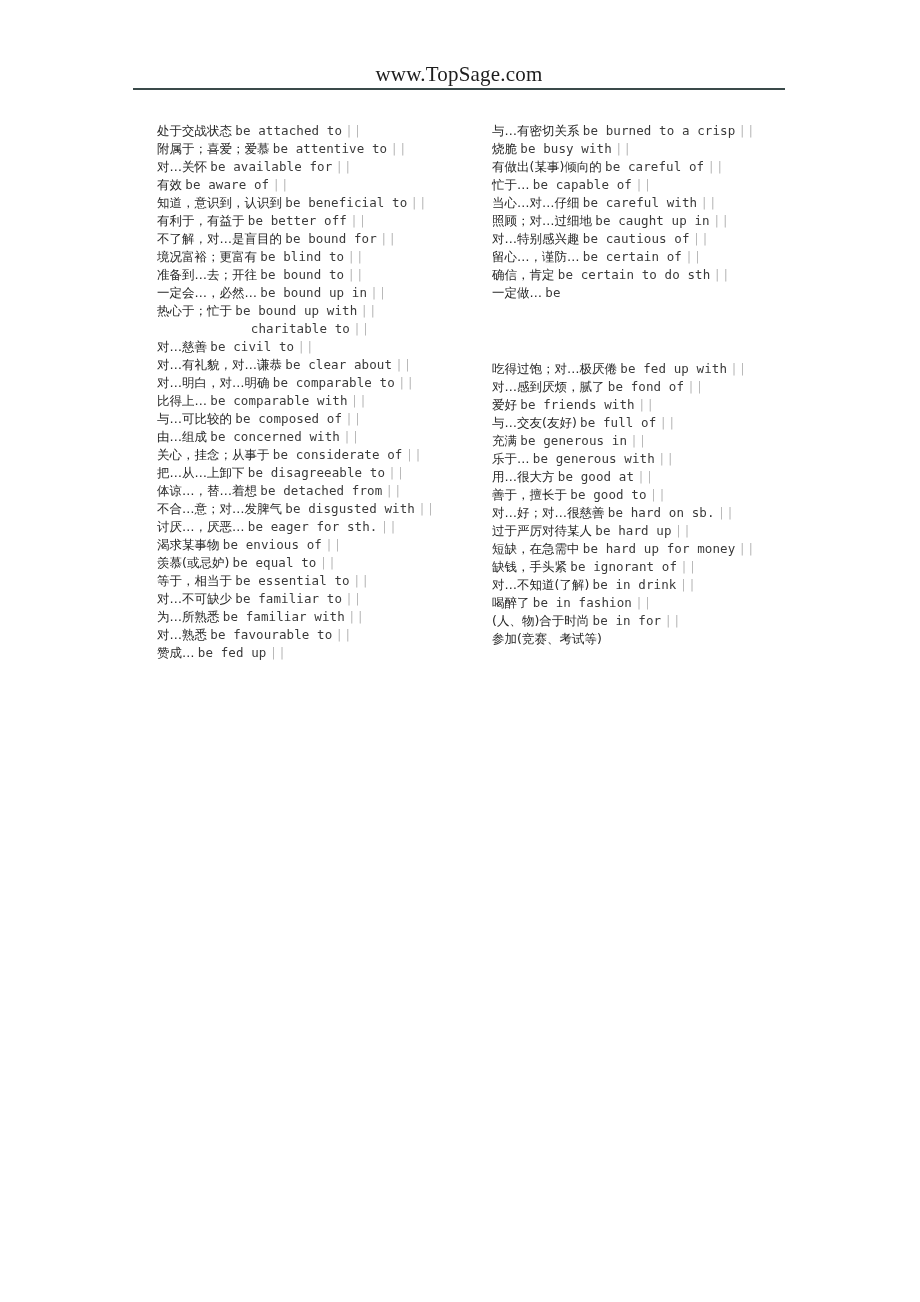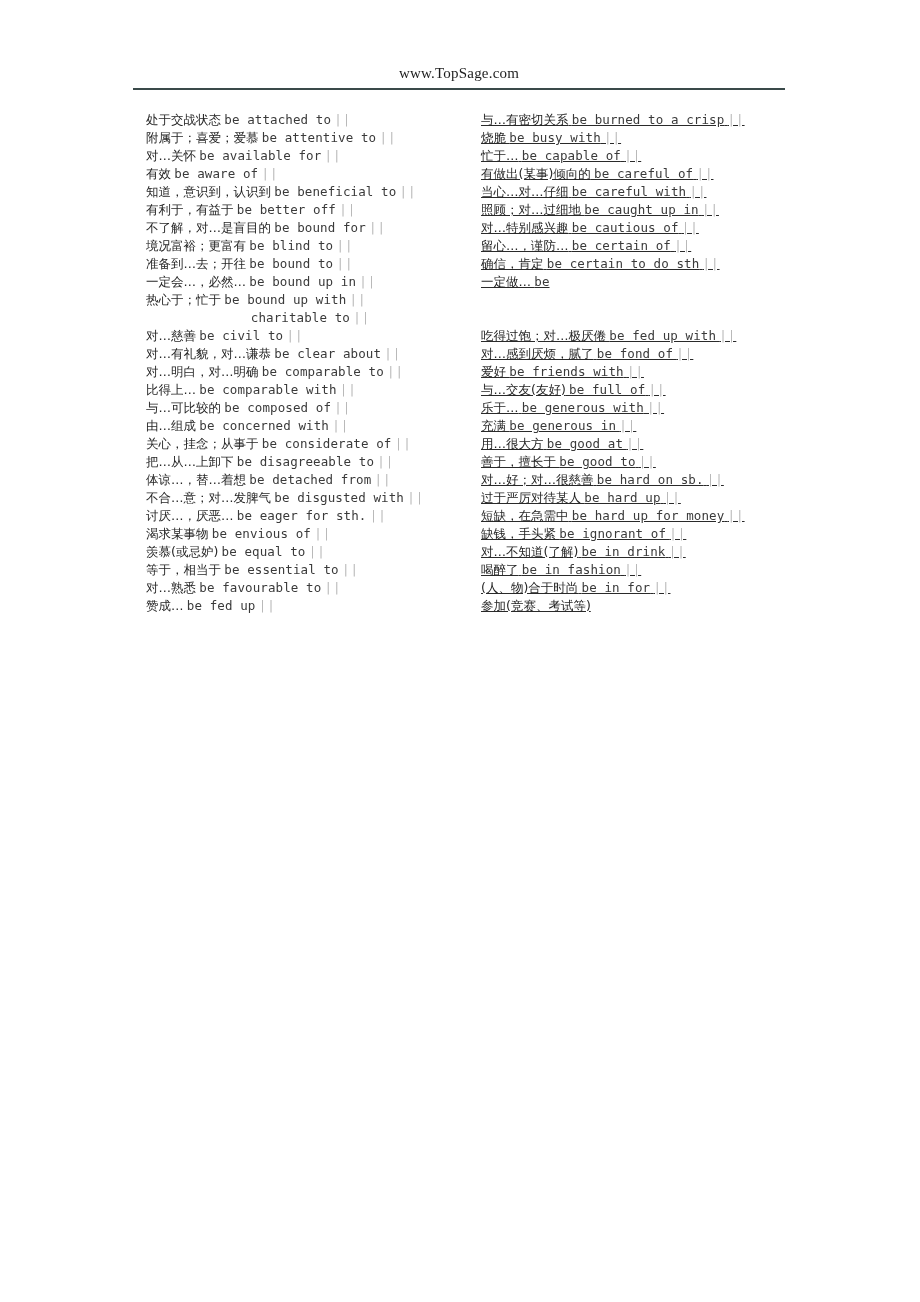--- a/index.html
+++ b/index.html
@@ -19,21 +19,21 @@
   
   .page-header {
     position: absolute;
     top: 64px;
     left: 133px;
     width: 652px;
     text-align: center;
   }
   .site-url {
     font-family: "Liberation Serif", "DejaVu Serif", serif;
-    font-size: 15px;
+    font-size: 21px;
     letter-spacing: 0.2px;
     color: #1d1d1d;
     line-height: 1;
     display: inline-block;
   }
   .header-rule {
     position: absolute;
     top: 88px;
     left: 133px;
     width: 652px;
@@ -46,23 +46,23 @@
     position: absolute;
     top: 111px;
     left: 0;
     width: 920px;
   }
   .column {
     position: absolute;
     top: 0;
   }
   .col-left  { left: 138px; width: 345px; }
-  .col-right { left: 481px; width: 330px; text-decoration: underline; }
+  .col-right { left: 481px; width: 330px; }
 
-  .block { margin: 0; padding: 0; }
+  .block { margin: 11px; padding: 0; }
 
   .entry {
     display: block;
     white-space: nowrap;
     line-height: 18px;
     height: 18px;
     font-size: 13px;
     color: #2d2d2d;
   }
   
@@ -119,46 +119,48 @@
         <div class="entry"><span class="cn">与…可比较的</span> <span class="en">be composed of</span> <span class="bars">||</span></div>
         <div class="entry"><span class="cn">由…组成</span> <span class="en">be concerned with</span> <span class="bars">||</span></div>
         <div class="entry"><span class="cn">关心，挂念；从事于</span> <span class="en">be considerate of</span> <span class="bars">||</span></div>
         <div class="entry"><span class="cn">把…从…上卸下</span> <span class="en">be disagreeable to</span> <span class="bars">||</span></div>
         <div class="entry"><span class="cn">体谅…，替…着想</span> <span class="en">be detached from</span> <span class="bars">||</span></div>
         <div class="entry"><span class="cn">不合…意；对…发脾气</span> <span class="en">be disgusted with</span> <span class="bars">||</span></div>
         <div class="entry"><span class="cn">讨厌…，厌恶…</span> <span class="en">be eager for sth.</span> <span class="bars">||</span></div>
         <div class="entry"><span class="cn">渴求某事物</span> <span class="en">be envious of</span> <span class="bars">||</span></div>
         <div class="entry"><span class="cn">羡慕(或忌妒)</span> <span class="en">be equal to</span> <span class="bars">||</span></div>
         <div class="entry"><span class="cn">等于，相当于</span> <span class="en">be essential to</span> <span class="bars">||</span></div>
+        <div class="entry"><span class="cn">对…不可缺少</span> <span class="en">be familiar to</span> <span class="bars">||</span></div>
+        <div class="entry"><span class="cn">为…所熟悉</span> <span class="en">be familiar with</span> <span class="bars">||</span></div>
         <div class="entry"><span class="cn">对…熟悉</span> <span class="en">be favourable to</span> <span class="bars">||</span></div>
         <div class="entry"><span class="cn">赞成…</span> <span class="en">be fed up</span> <span class="bars">||</span></div>
       </div>
     </div>
   <div class="column col-right" id="right-column">
       <div class="block">
         <div class="entry"><span class="cn">与…有密切关系</span> <span class="en">be burned to a crisp</span> <span class="bars">||</span></div>
         <div class="entry"><span class="cn">烧脆</span> <span class="en">be busy with</span> <span class="bars">||</span></div>
+        <div class="entry"><span class="cn">有做出(某事)倾向的</span> <span class="en">be careful of</span> <span class="bars">||</span></div>
         <div class="entry"><span class="cn">忙于…</span> <span class="en">be capable of</span> <span class="bars">||</span></div>
-        <div class="entry"><span class="cn">有做出(某事)倾向的</span> <span class="en">be careful of</span> <span class="bars">||</span></div>
         <div class="entry"><span class="cn">当心…对…仔细</span> <span class="en">be careful with</span> <span class="bars">||</span></div>
         <div class="entry"><span class="cn">照顾；对…过细地</span> <span class="en">be caught up in</span> <span class="bars">||</span></div>
         <div class="entry"><span class="cn">对…特别感兴趣</span> <span class="en">be cautious of</span> <span class="bars">||</span></div>
         <div class="entry"><span class="cn">留心…，谨防…</span> <span class="en">be certain of</span> <span class="bars">||</span></div>
         <div class="entry"><span class="cn">确信，肯定</span> <span class="en">be certain to do sth</span> <span class="bars">||</span></div>
         <div class="entry"><span class="cn">一定做…</span> <span class="en">be</span></div>
       </div>
       <div class="gap"></div>
       <div class="gap"></div>
       <div class="block">
         <div class="entry"><span class="cn">吃得过饱；对…极厌倦</span> <span class="en">be fed up with</span> <span class="bars">||</span></div>
         <div class="entry"><span class="cn">对…感到厌烦，腻了</span> <span class="en">be fond of</span> <span class="bars">||</span></div>
         <div class="entry"><span class="cn">爱好</span> <span class="en">be friends with</span> <span class="bars">||</span></div>
         <div class="entry"><span class="cn">与…交友(友好)</span> <span class="en">be full of</span> <span class="bars">||</span></div>
+        <div class="entry"><span class="cn">充满</span> <span class="en">be generous in</span> <span class="bars">||</span></div>
         <div class="entry"><span class="cn">乐于…</span> <span class="en">be generous with</span> <span class="bars">||</span></div>
-        <div class="entry"><span class="cn">充满</span> <span class="en">be generous in</span> <span class="bars">||</span></div>
         <div class="entry"><span class="cn">用…很大方</span> <span class="en">be good at</span> <span class="bars">||</span></div>
         <div class="entry"><span class="cn">善于，擅长于</span> <span class="en">be good to</span> <span class="bars">||</span></div>
         <div class="entry"><span class="cn">对…好；对…很慈善</span> <span class="en">be hard on sb.</span> <span class="bars">||</span></div>
         <div class="entry"><span class="cn">过于严厉对待某人</span> <span class="en">be hard up</span> <span class="bars">||</span></div>
         <div class="entry"><span class="cn">短缺，在急需中</span> <span class="en">be hard up for money</span> <span class="bars">||</span></div>
         <div class="entry"><span class="cn">缺钱，手头紧</span> <span class="en">be ignorant of</span> <span class="bars">||</span></div>
         <div class="entry"><span class="cn">对…不知道(了解)</span> <span class="en">be in drink</span> <span class="bars">||</span></div>
         <div class="entry"><span class="cn">喝醉了</span> <span class="en">be in fashion</span> <span class="bars">||</span></div>
         <div class="entry"><span class="cn">(人、物)合于时尚</span> <span class="en">be in for</span> <span class="bars">||</span></div>
         <div class="entry"><span class="cn">参加(竞赛、考试等)</span></div>

